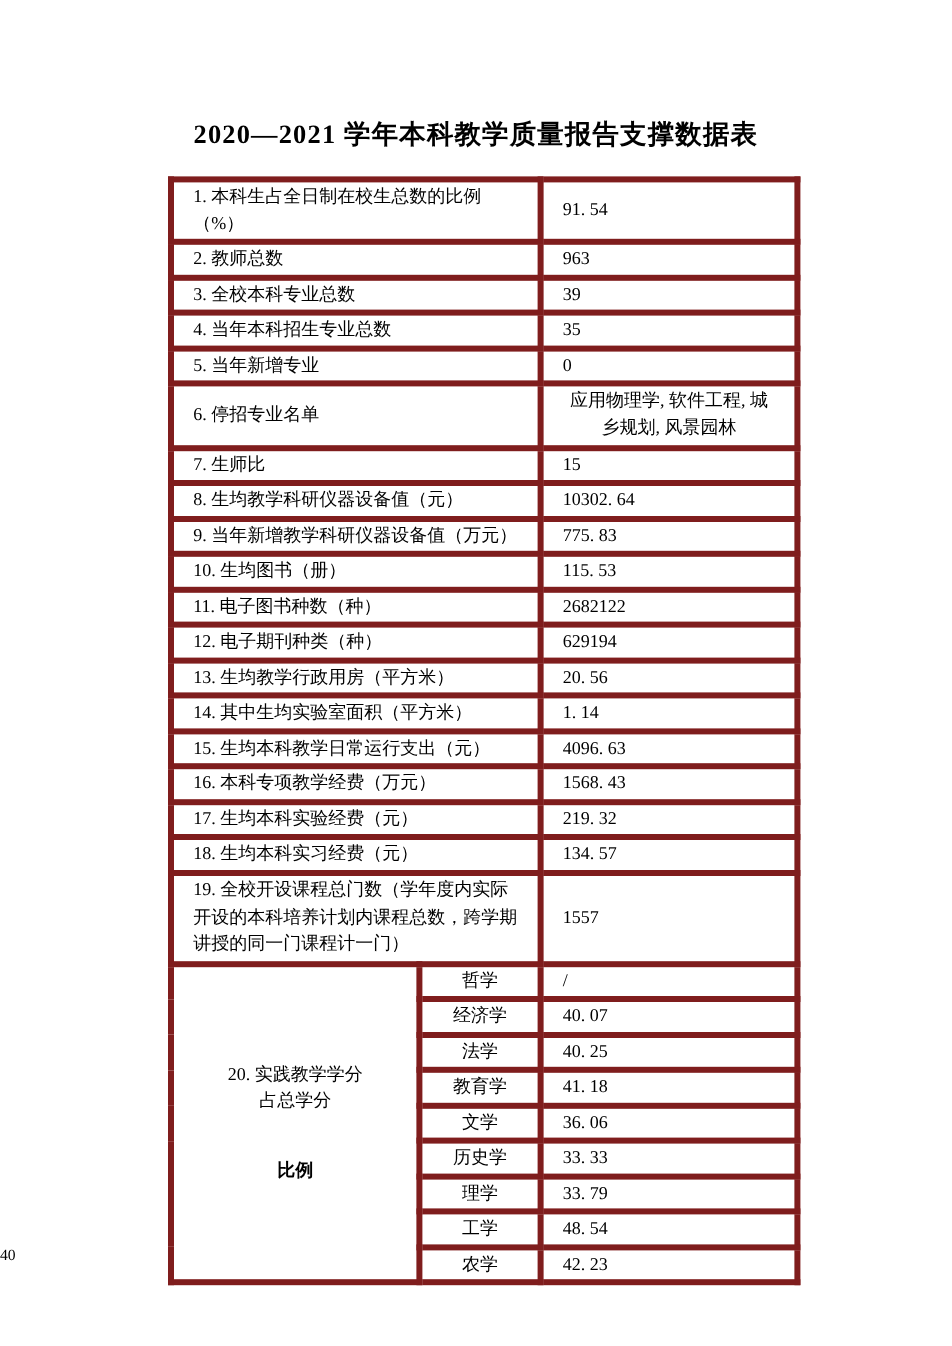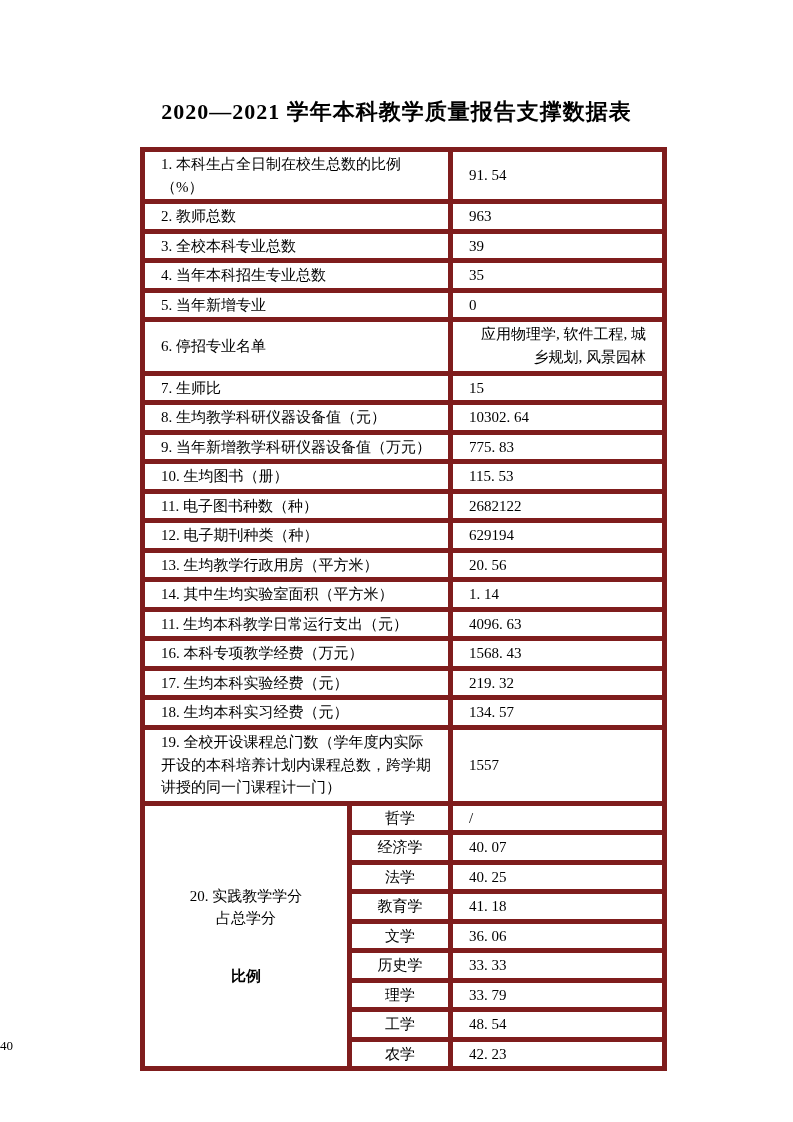--- a/index.html
+++ b/index.html
@@ -44,21 +44,21 @@
     overflow: hidden;
   }
   td.lbl {
     text-align: left;
     padding-left: 8px;
   }
   td.val {
     text-align: left;
   }
   td.val-left {
-    text-align: right;
+    text-align: center;
     padding-left: 8px;
     line-height: 1.55;
   }
   td.disc {
     text-align: center;
     padding-left: 8px;
   }
   td.merged {
     text-align: center;
     vertical-align: middle;
@@ -142,21 +142,21 @@
     </tr>
     <tr class="r">
       <td class="lbl" colspan="2">13. 生均教学行政用房（平方米）</td>
       <td class="val">20. 56</td>
     </tr>
     <tr class="r">
       <td class="lbl" colspan="2">14. 其中生均实验室面积（平方米）</td>
       <td class="val">1. 14</td>
     </tr>
     <tr class="r">
-      <td class="lbl" colspan="2">11. 生均本科教学日常运行支出（元）</td>
+      <td class="lbl" colspan="2">15. 生均本科教学日常运行支出（元）</td>
       <td class="val">4096. 63</td>
     </tr>
     <tr class="r">
       <td class="lbl" colspan="2">16. 本科专项教学经费（万元）</td>
       <td class="val">1568. 43</td>
     </tr>
     <tr class="r">
       <td class="lbl" colspan="2">17. 生均本科实验经费（元）</td>
       <td class="val">219. 32</td>
     </tr>

